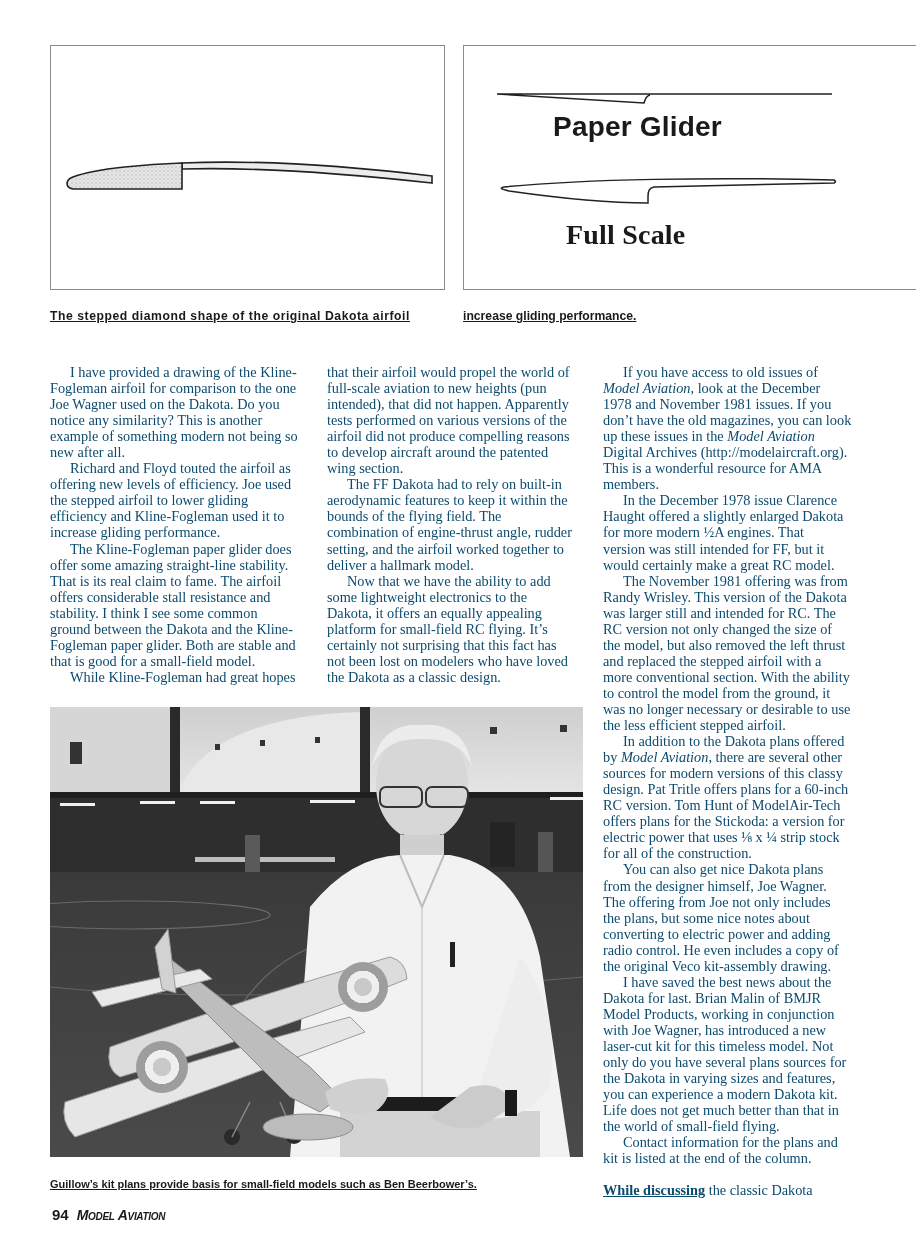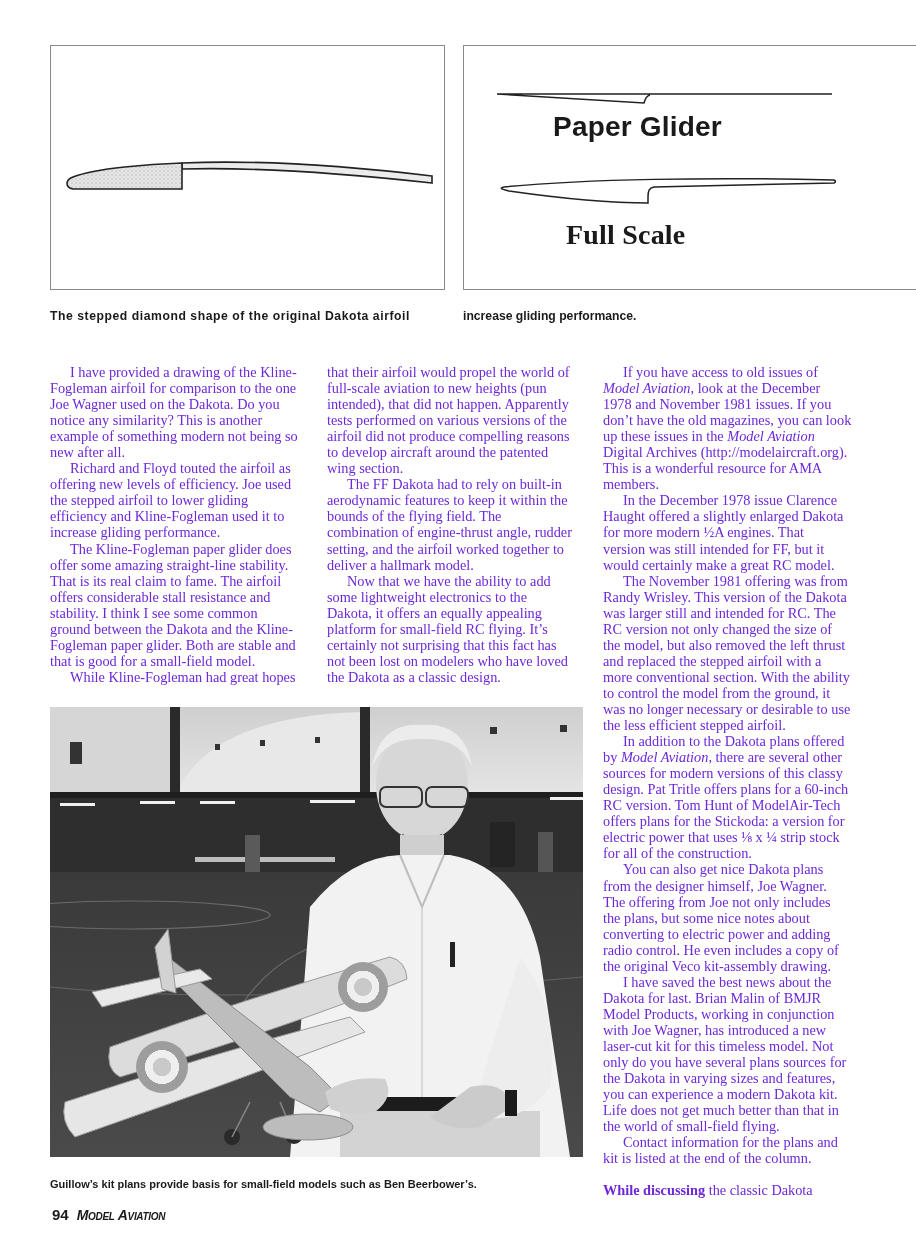--- a/index.html
+++ b/index.html
@@ -1,25 +1,25 @@
 <!DOCTYPE html>
 <html><head>
 <meta charset="utf-8">
 <style>
   html, body { margin: 0; padding: 0; background: #ffffff; }
   body { width: 916px; height: 1245px; position: relative; overflow: hidden; color: #1c1c1c; }
   .fig-box { position: absolute; border: 1px solid #8a8a8a; background: #ffffff; box-sizing: border-box; }
-  .caption { position: absolute; font-family: "Liberation Sans", sans-serif; font-weight: bold; font-size: 12.2px; line-height: 14px; color: #1a1a1a; }
+  .caption { position: absolute; font-family: "Liberation Sans", sans-serif; font-weight: bold; font-size: 12.2px; line-height: 14px; color: #1a1a1a; text-decoration: underline; }
   .caption.spaced { letter-spacing: 0.55px; }
-  .col { position: absolute; font-family: "Liberation Serif", serif; font-size: 14.3px; line-height: 16.05px; color: #6d28d9; }
+  .col { position: absolute; font-family: "Liberation Serif", serif; font-size: 14.3px; line-height: 16.05px; color: #0c4a6e; }
   .col .ln { display: block; white-space: nowrap; }
   .col .ln.ind { text-indent: 20px; }
   .col .ln.blank { height: 16.05px; }
   .col em { font-style: italic; }
-  .col b { font-weight: bold; }
+  .col b { font-weight: bold; text-decoration: underline; }
   .label-big { position: absolute; font-family: "Liberation Sans", sans-serif; font-weight: bold; font-size: 28px; color: #1a1a1a; letter-spacing: 0.2px; }
   .photo { position: absolute; left: 50px; top: 707px; width: 533px; height: 450px; overflow: hidden; background: #3a3a3a; }
   .folio { position: absolute; left: 52px; top: 1206px; font-family: "Liberation Sans", sans-serif; font-weight: bold; font-size: 15px; color: #1a1a1a; }
   .folio .mag { font-style: italic; font-size: 14px; letter-spacing: -0.3px; margin-left: 8px; font-variant: small-caps; }
 </style>
 </head>
 <body>
 
 <div class="fig-box" style="left:50px; top:45px; width:395px; height:245px;">
   <svg width="393" height="243" viewBox="0 0 393 243" style="position:absolute;left:0;top:0;">

